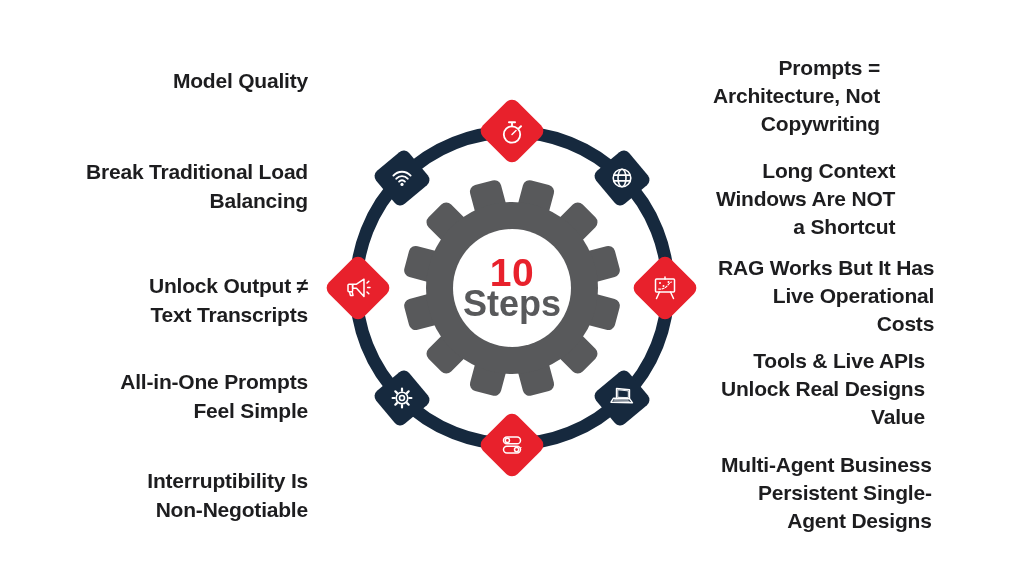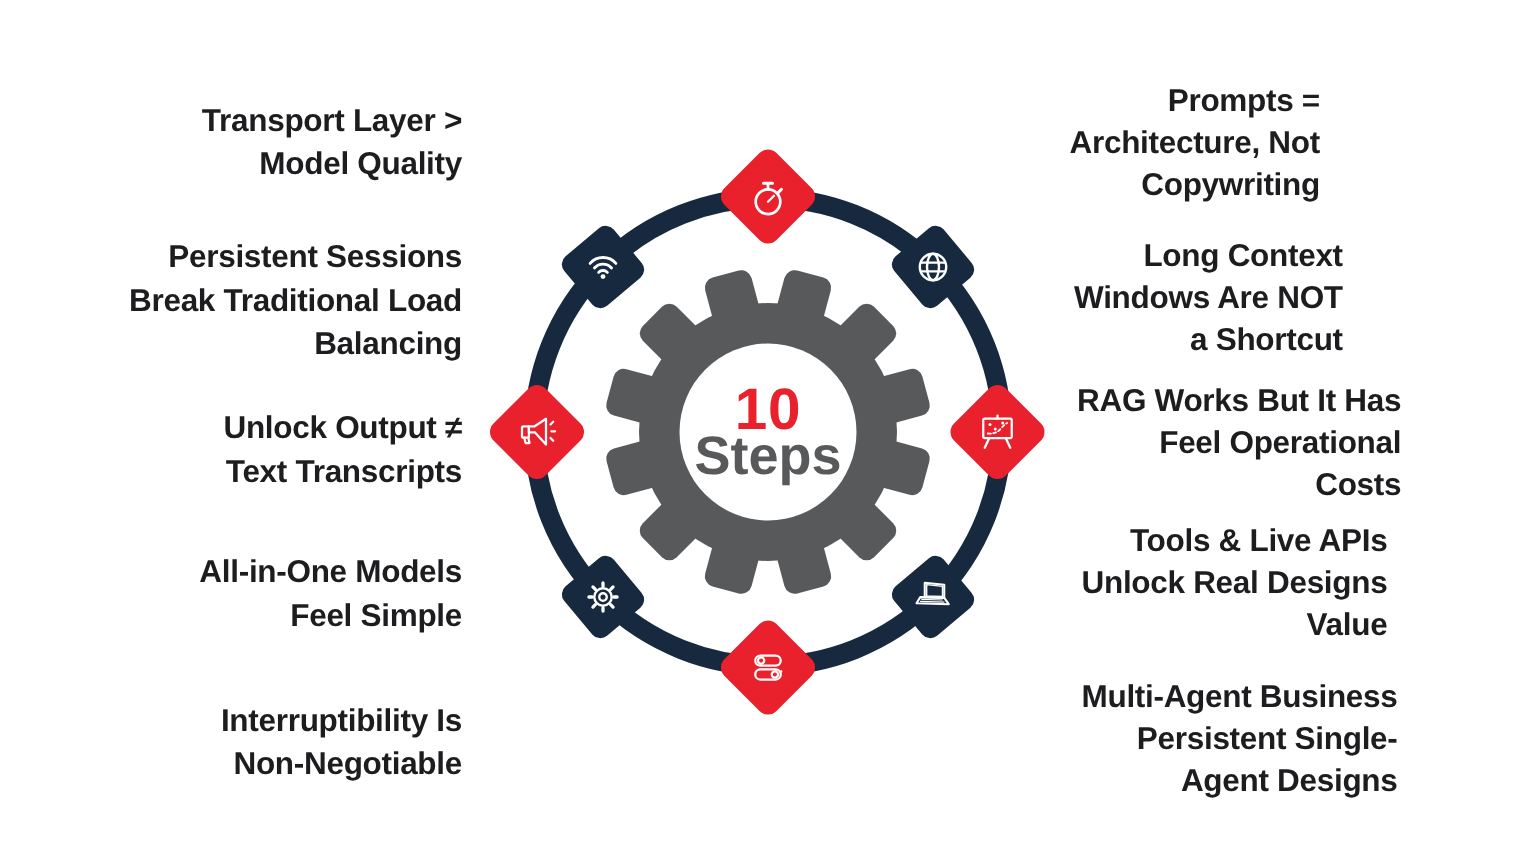--- a/index.html
+++ b/index.html
@@ -155,54 +155,52 @@
         <rect x="-16" y="-109" width="32" height="38" rx="7" transform="rotate(345)"></rect>
         <circle r="86"></circle>
       </g>
       <circle r="59" fill="#ffffff"></circle>
       <text class="hub-num" x="0" y="-2" text-anchor="middle">10</text>
       <text class="hub-label" x="0" y="28" text-anchor="middle">Steps</text>
     </g>
   </svg>
 
   <div class="callout left" style="top:66px">
-    <div class="tline">Transport Layer &gt;</div>
     <div class="tline">Model Quality</div>
   </div>
   <div class="callout left" style="top:157px">
-    <div class="tline">Persistent Sessions</div>
     <div class="tline">Break Traditional Load</div>
     <div class="tline">Balancing</div>
   </div>
   <div class="callout left" style="top:271px">
     <div class="tline">Unlock Output ≠</div>
     <div class="tline">Text Transcripts</div>
   </div>
   <div class="callout left" style="top:367px">
-    <div class="tline">All-in-One Models</div>
+    <div class="tline">All-in-One Prompts</div>
     <div class="tline">Feel Simple</div>
   </div>
   <div class="callout left" style="top:466px">
     <div class="tline">Interruptibility Is</div>
     <div class="tline">Non-Negotiable</div>
   </div>
 
   <div class="callout right" style="top:54px;left:713px">
     <div class="tline">Prompts =</div>
     <div class="tline">Architecture, Not</div>
     <div class="tline">Copywriting</div>
   </div>
   <div class="callout right" style="top:157px;left:716px">
     <div class="tline">Long Context</div>
     <div class="tline">Windows Are NOT</div>
     <div class="tline">a Shortcut</div>
   </div>
   <div class="callout right" style="top:254px;left:718px">
     <div class="tline">RAG Works But It Has</div>
-    <div class="tline">Feel Operational</div>
+    <div class="tline">Live Operational</div>
     <div class="tline">Costs</div>
   </div>
   <div class="callout right" style="top:347px;left:721px">
     <div class="tline">Tools &amp; Live APIs</div>
     <div class="tline">Unlock Real Designs</div>
     <div class="tline">Value</div>
   </div>
   <div class="callout right" style="top:451px;left:721px">
     <div class="tline">Multi-Agent Business</div>
     <div class="tline">Persistent Single-</div>

